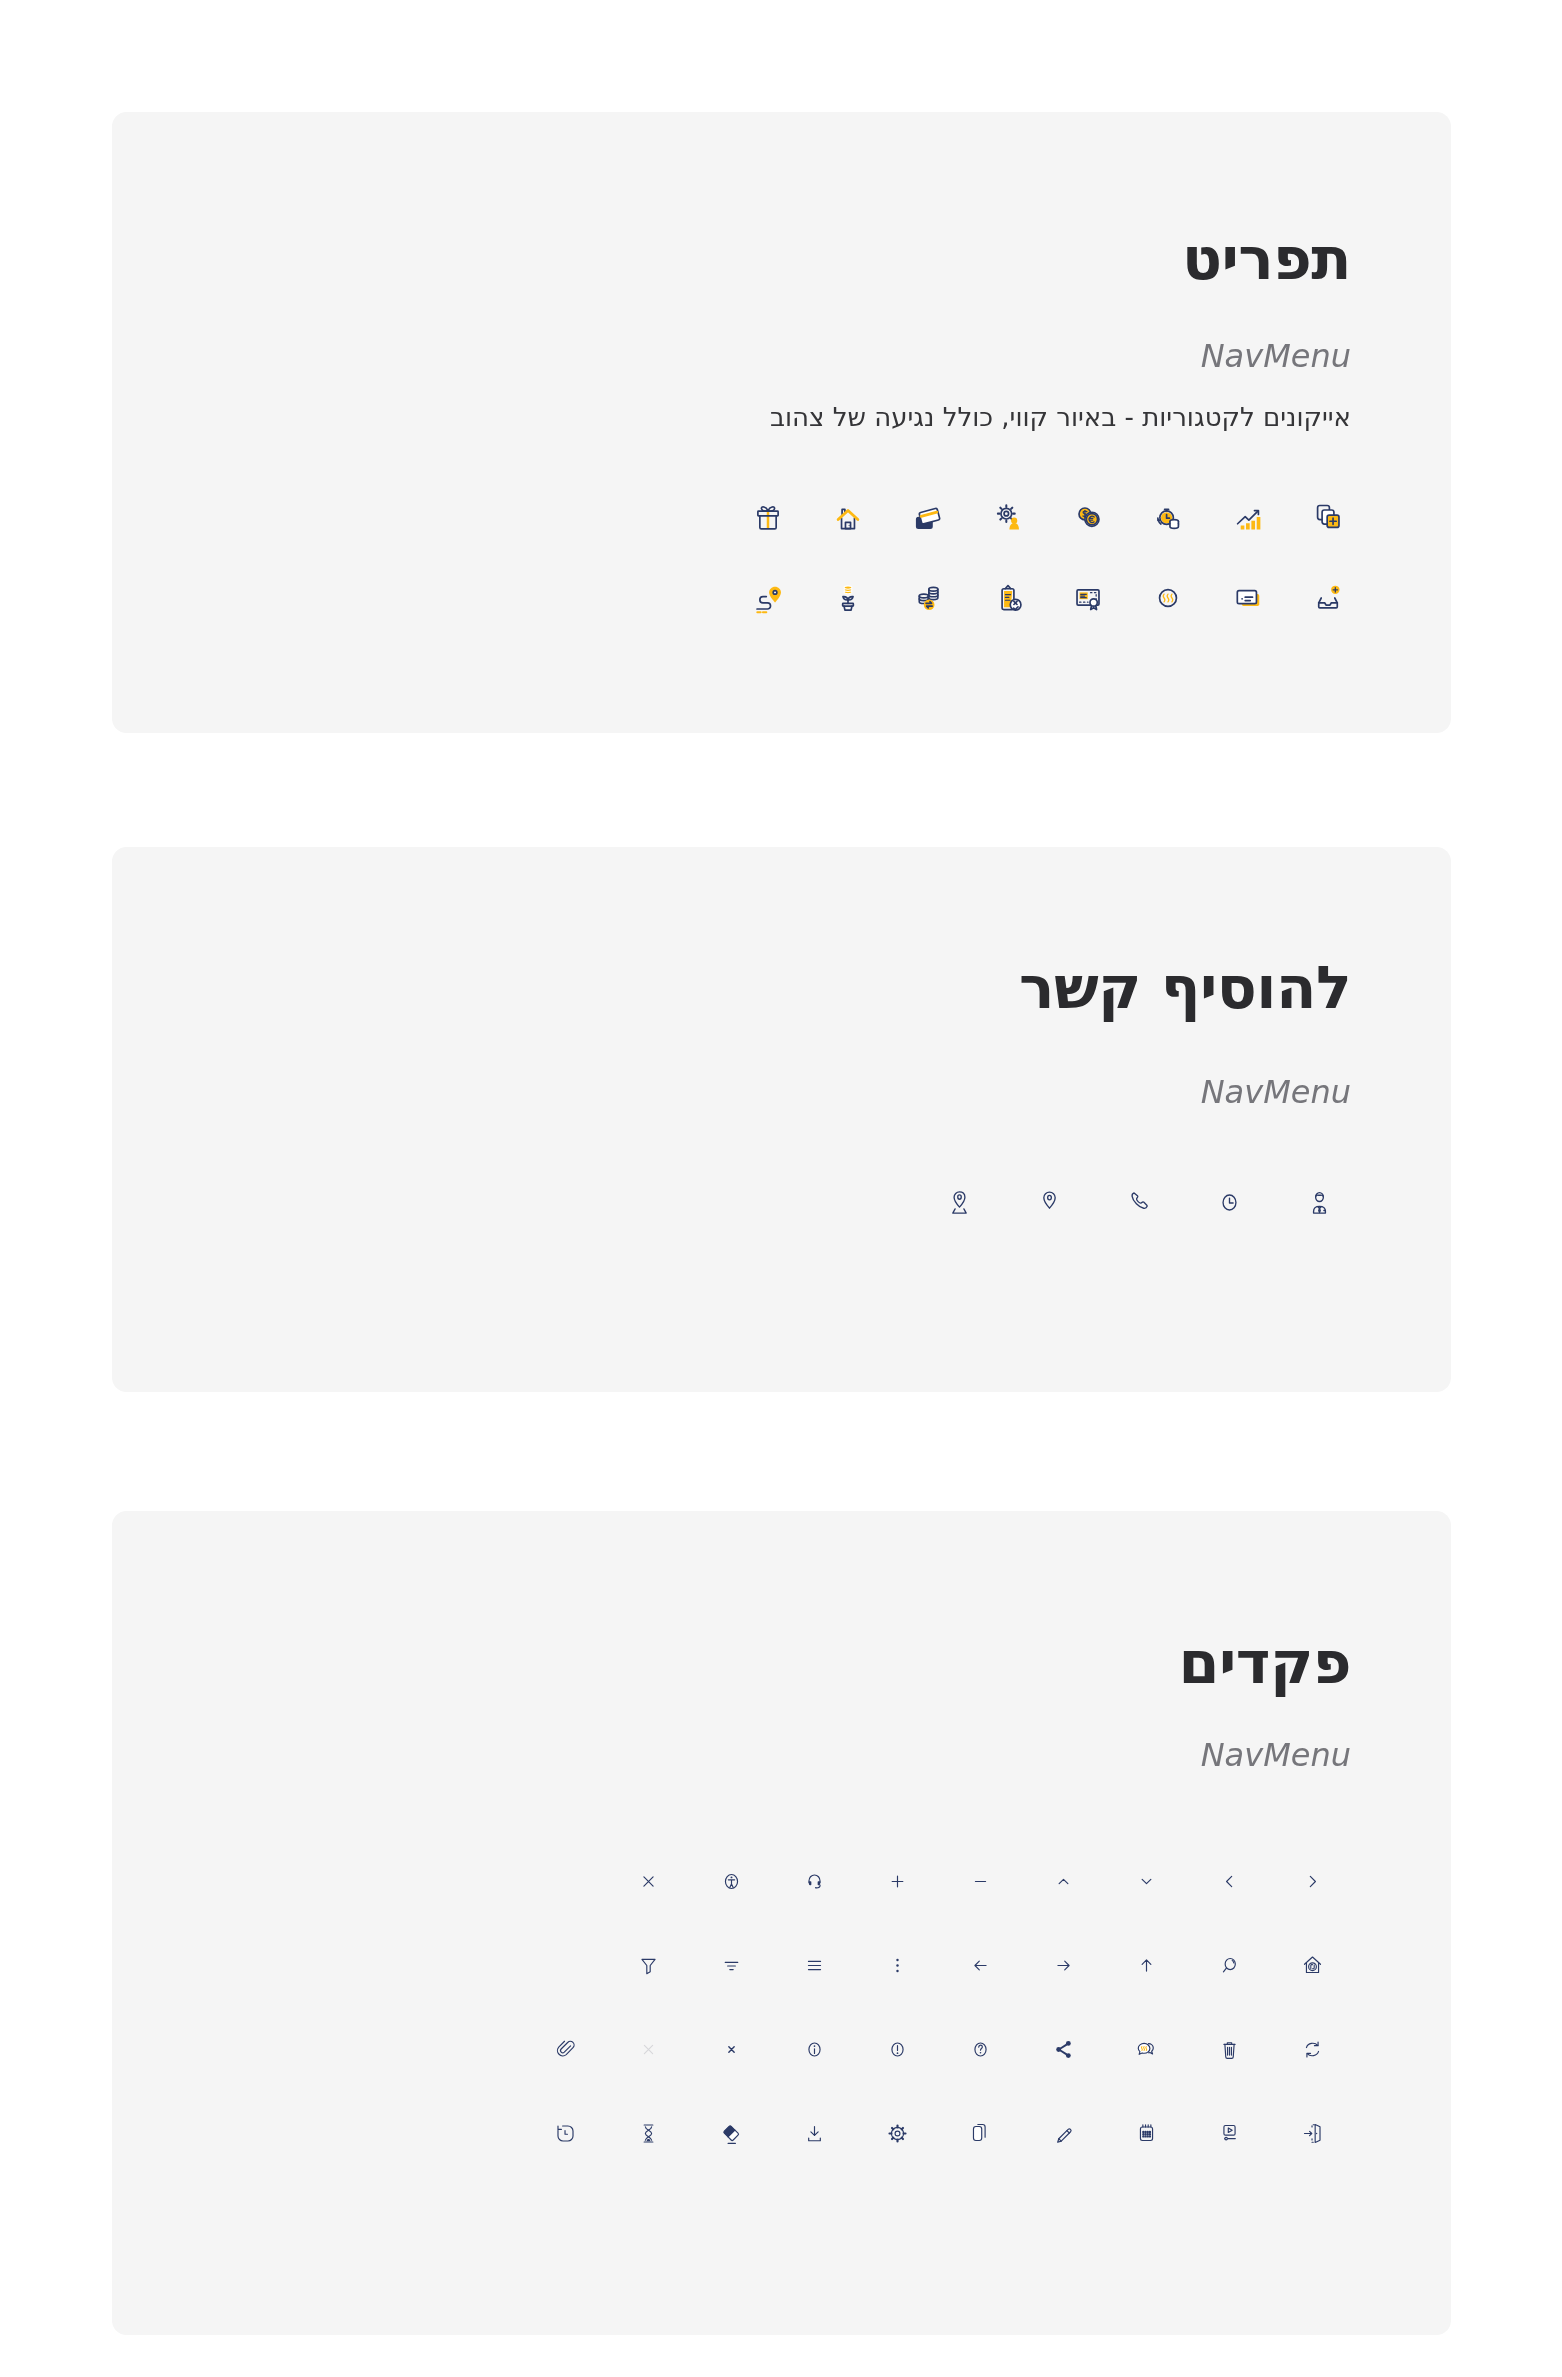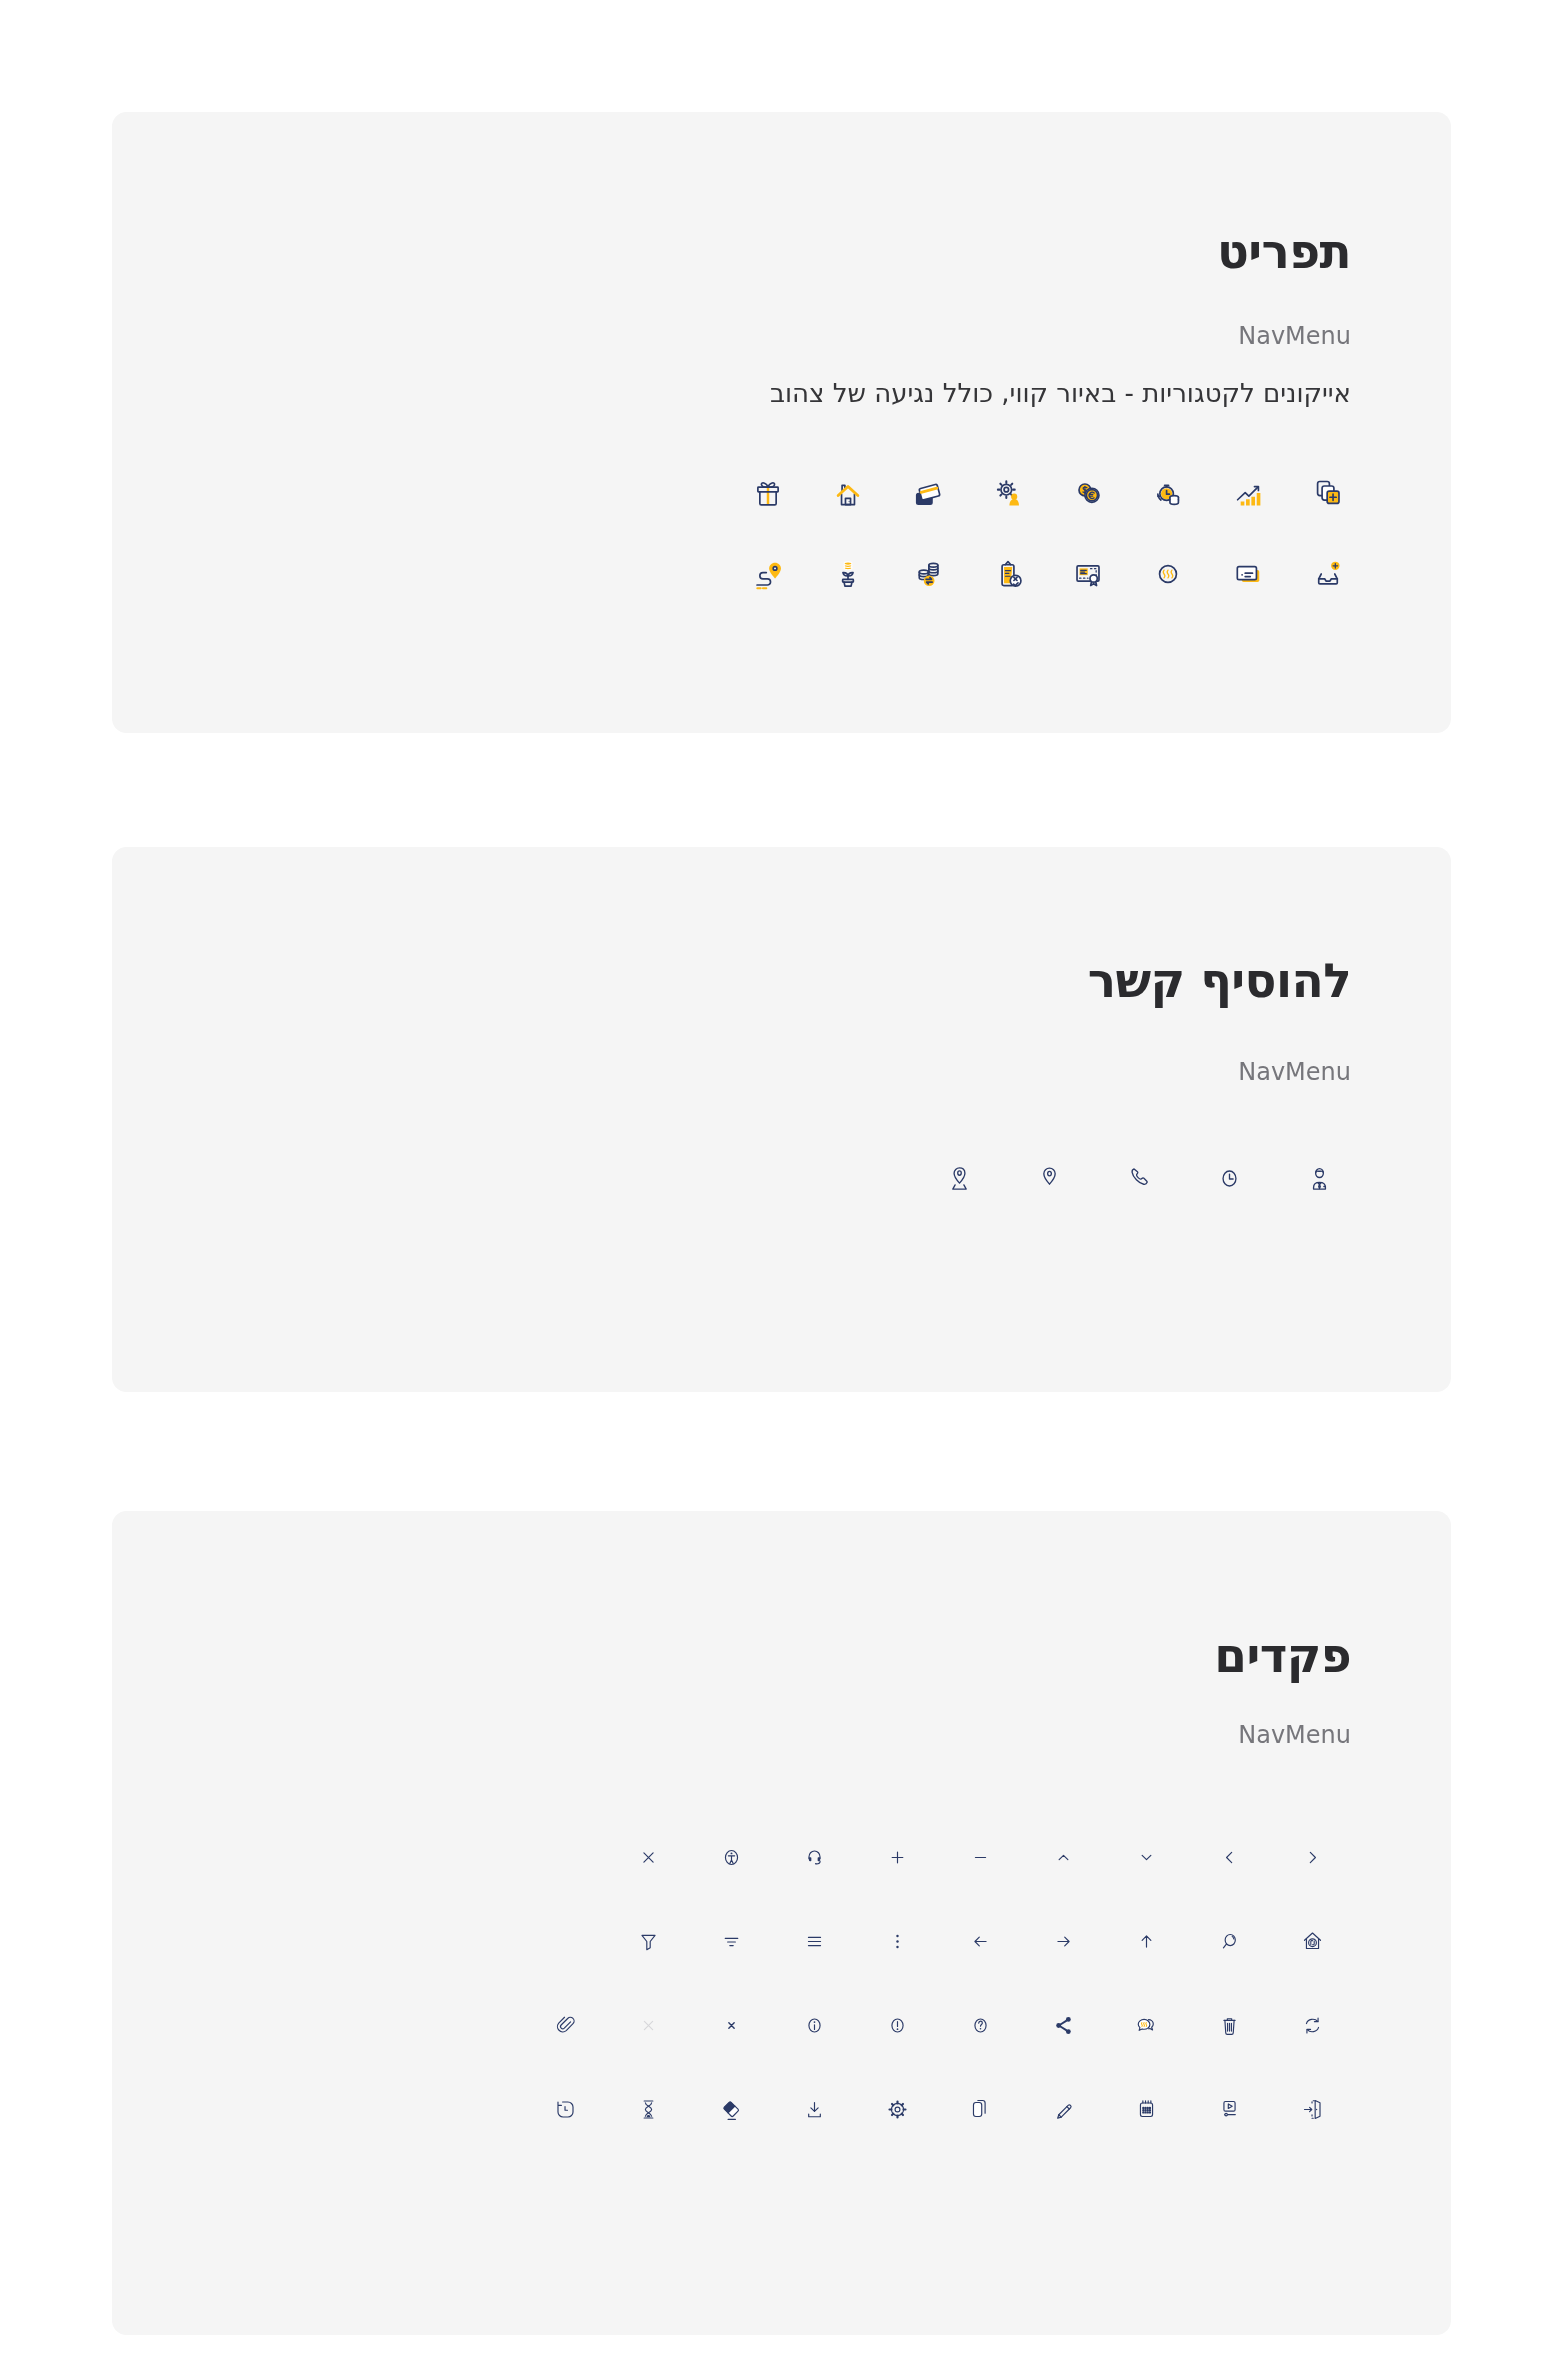--- a/index.html
+++ b/index.html
@@ -13,29 +13,29 @@
     font-family:"DejaVu Sans","Liberation Sans",sans-serif;
   }
   .card{
     width:1339px;margin:0 auto;background:var(--card);
     border-radius:14.5px;overflow:hidden;
   }
   .sec-nav{height:621px;margin-top:112px}
   .sec-contact{height:545px;margin-top:114px}
   .sec-controls{height:824px;margin-top:119px}
   h1{
-    margin:0;padding:0 100px;font-size:47px;line-height:1.2;
+    margin:0;padding:0 100px;font-size:59px;line-height:1.2;
     font-weight:700;color:var(--title);text-align:right;letter-spacing:-0.6px;
   }
   .sec-nav h1{margin-top:112px}
   .sec-contact h1{margin-top:106px}
   .sec-controls h1{margin-top:117px}
   h2{
-    margin:0;padding:0 100px;font-size:24px;line-height:1.2;
-    font-weight:400;color:var(--subtitle);text-align:right;direction:ltr;
+    margin:0;padding:0 100px;font-size:32px;line-height:1.2;
+    font-weight:400;color:var(--subtitle);text-align:right;direction:ltr;font-style:italic;
   }
   .sec-nav h2{margin-top:42px}
   .sec-contact h2{margin-top:49px}
   .sec-controls h2{margin-top:37px}
   p.desc{
     margin:0;padding:0 100px;font-size:26px;line-height:1.2;
     font-weight:400;color:var(--desc);text-align:right;
   }
   p.desc:empty{display:none}
   .sec-nav p.desc{margin-top:27px}

